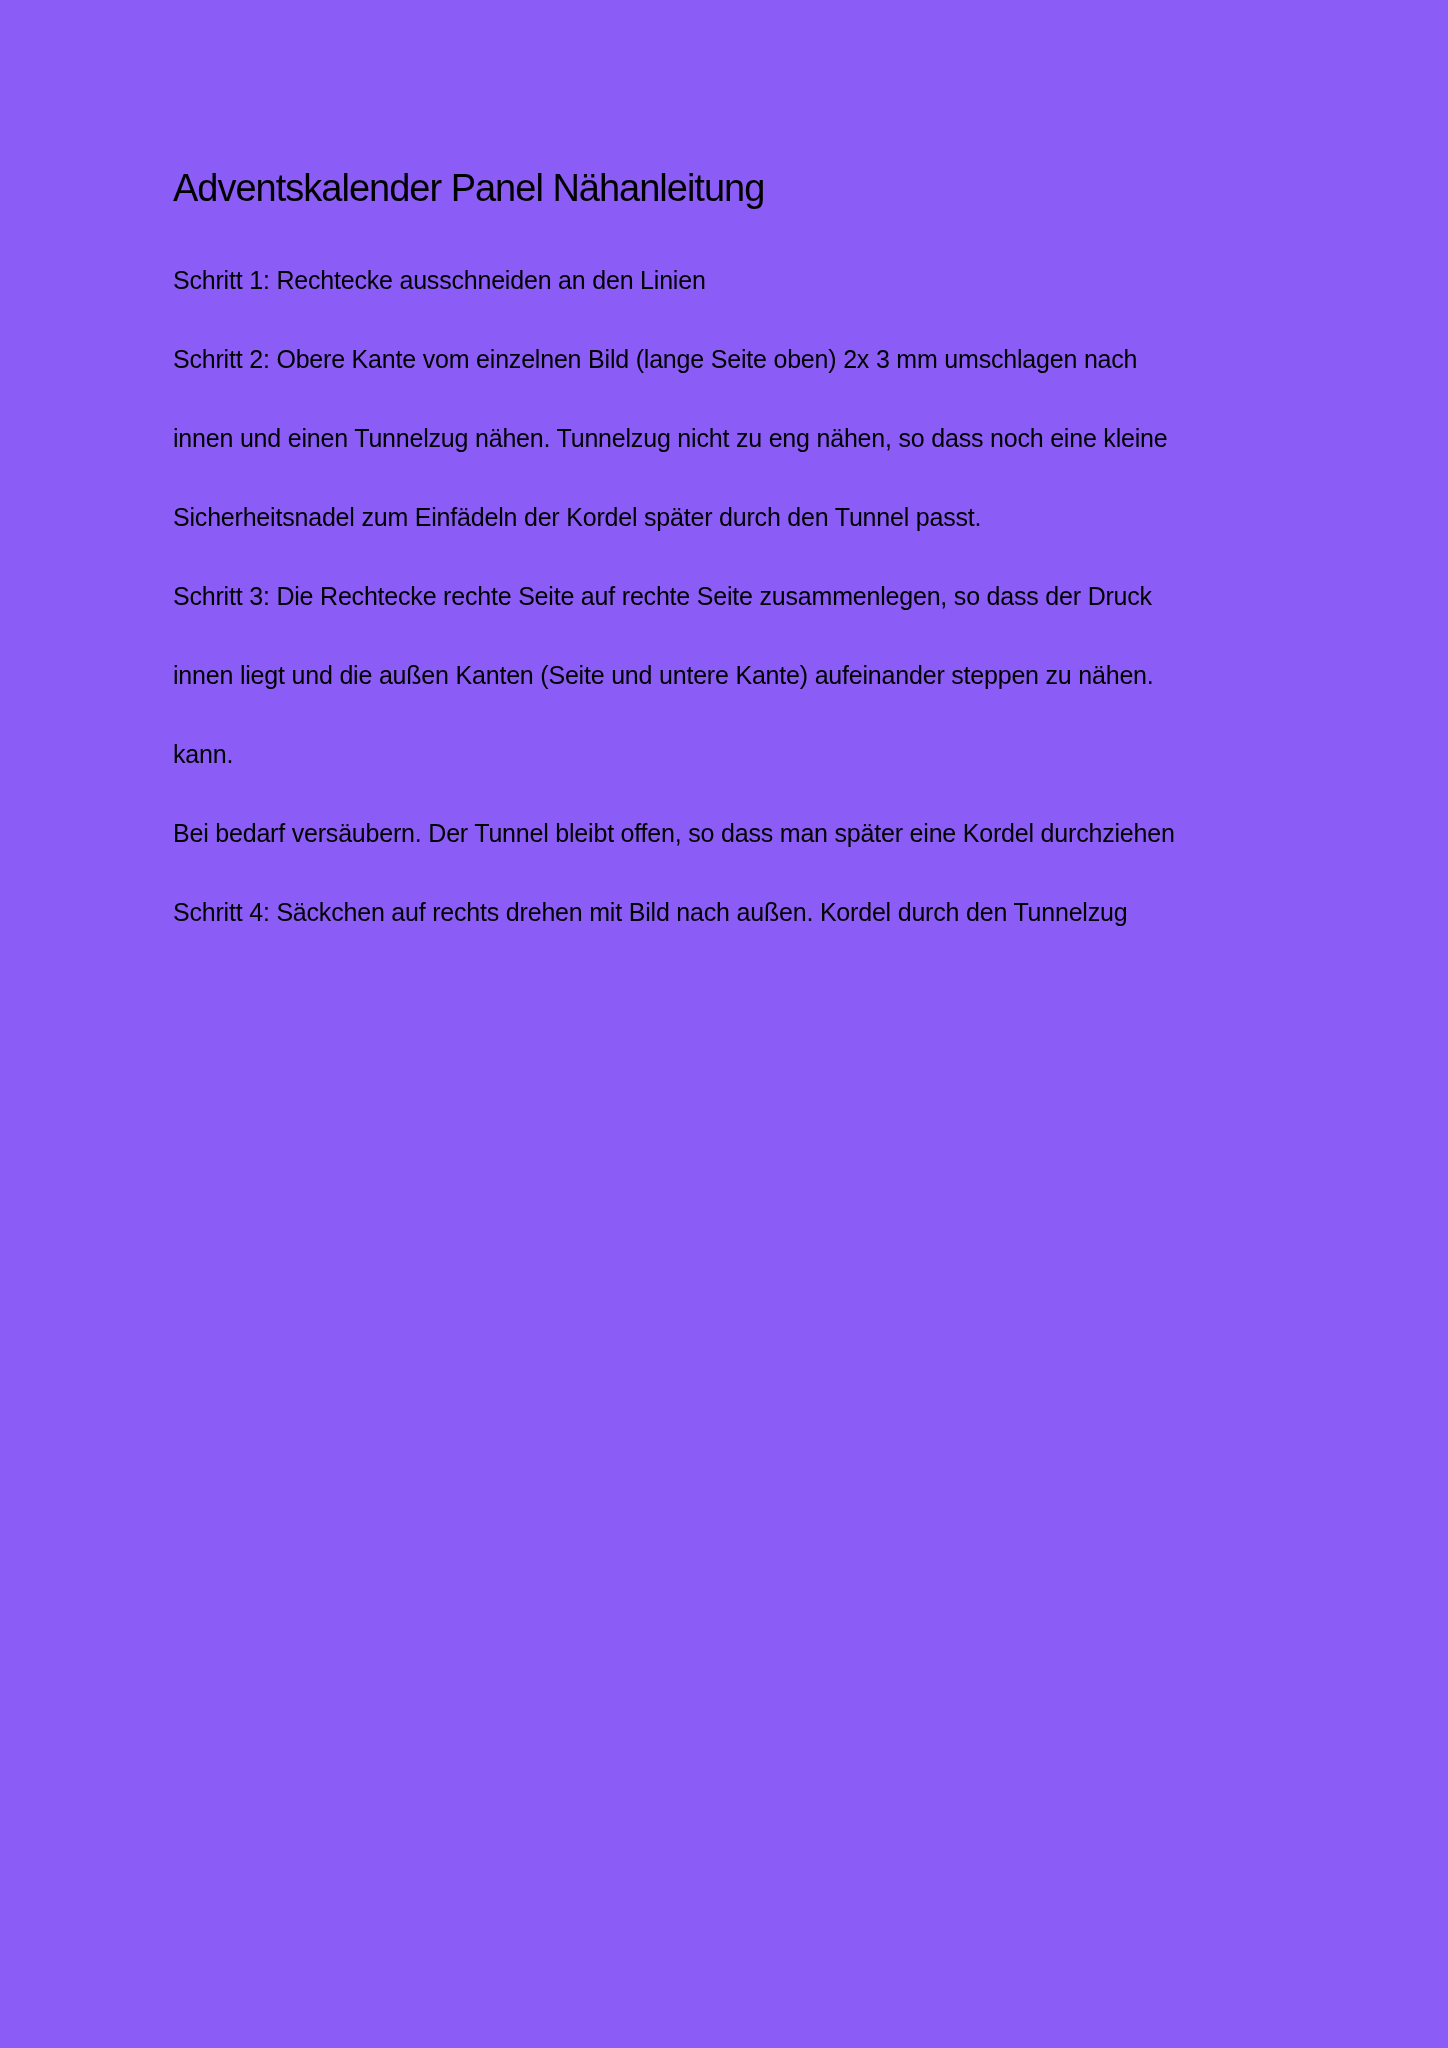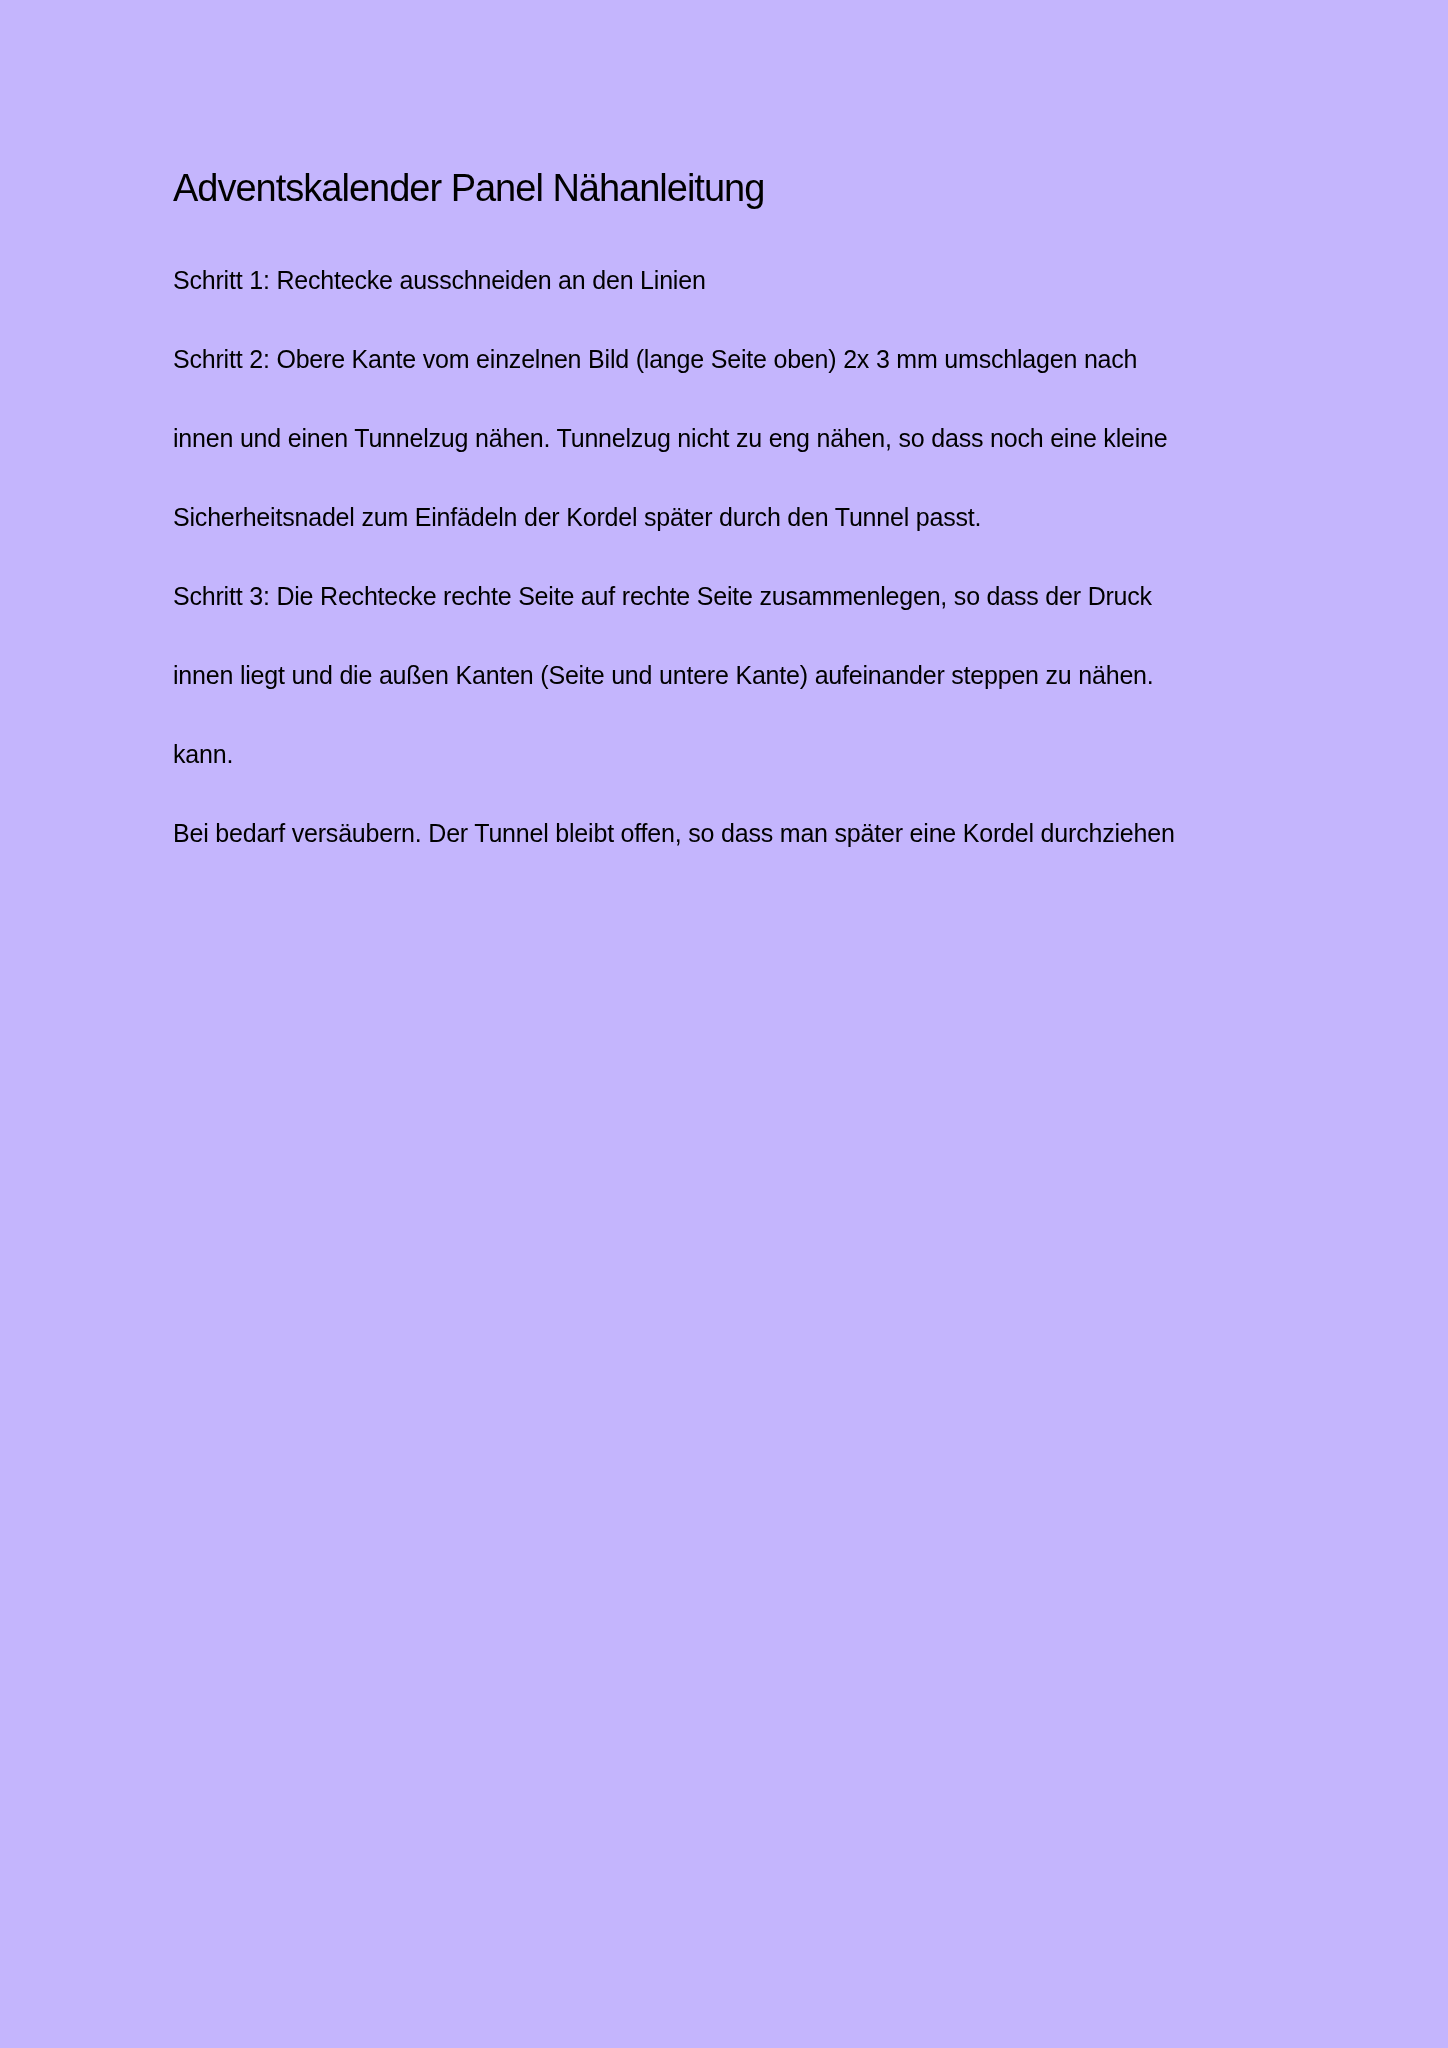--- a/index.html
+++ b/index.html
@@ -5,21 +5,21 @@
   html, body {
     margin: 0;
     padding: 0;
     background: #ffffff;
   }
   .page {
     position: relative;
     width: 1448px;
     height: 2048px;
     margin: 0 auto;
-    background: #c4b5fd;
+    background: #8b5cf6;
     box-sizing: border-box;
     padding: 166px 140px 0 173px;
     font-family: "Liberation Sans", sans-serif;
     color: #000000;
     overflow: hidden;
   }
   .doc-title {
     margin: 0 0 50px 0;
     font-size: 38px;
     font-weight: 400;
@@ -60,15 +60,16 @@
   </p>
 
   <p class="para">
     <span class="line">Schritt 3: Die Rechtecke rechte Seite auf rechte Seite zusammenlegen, so dass der Druck</span>
     <span class="line">innen liegt und die außen Kanten (Seite und untere Kante) aufeinander steppen zu nähen.</span>
     <span class="line">kann.</span>
     <span class="line">Bei bedarf versäubern. Der Tunnel bleibt offen, so dass man später eine Kordel durchziehen</span>
   </p>
 
   <p class="para">
+    <span class="line">Schritt 4: Säckchen auf rechts drehen mit Bild nach außen. Kordel durch den Tunnelzug</span>
   </p>
 
 </div>
 
 </body></html>

